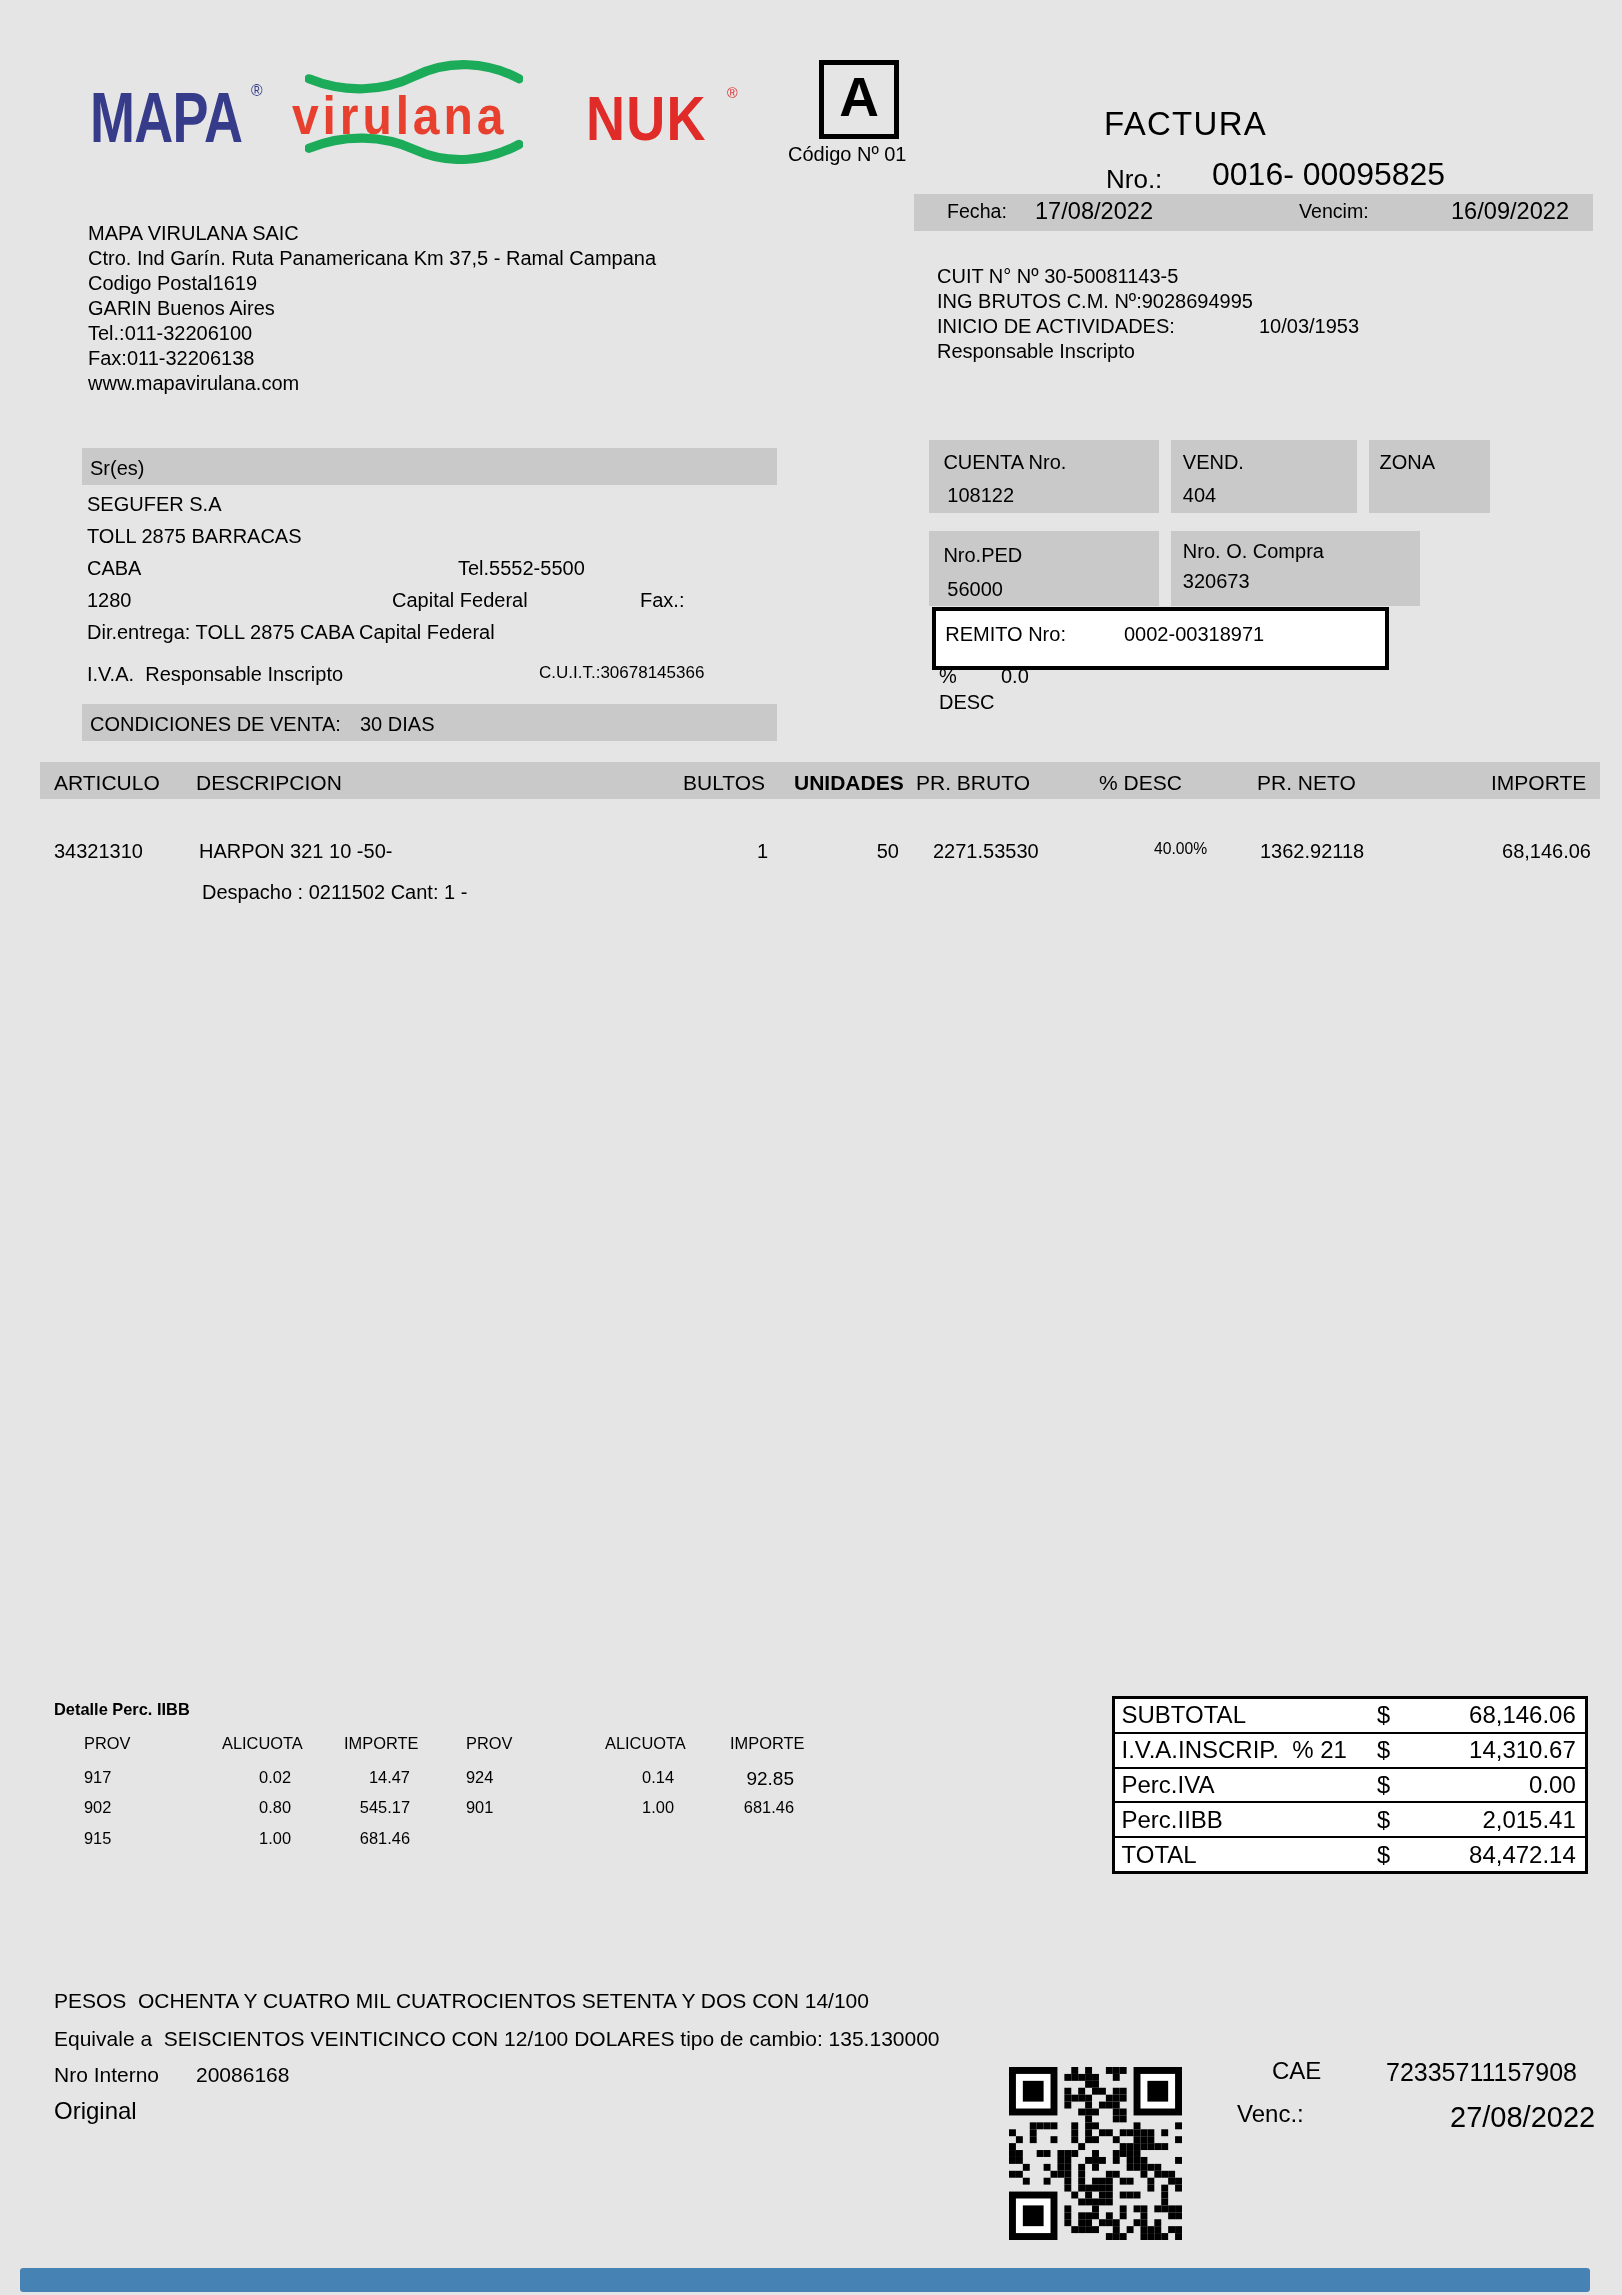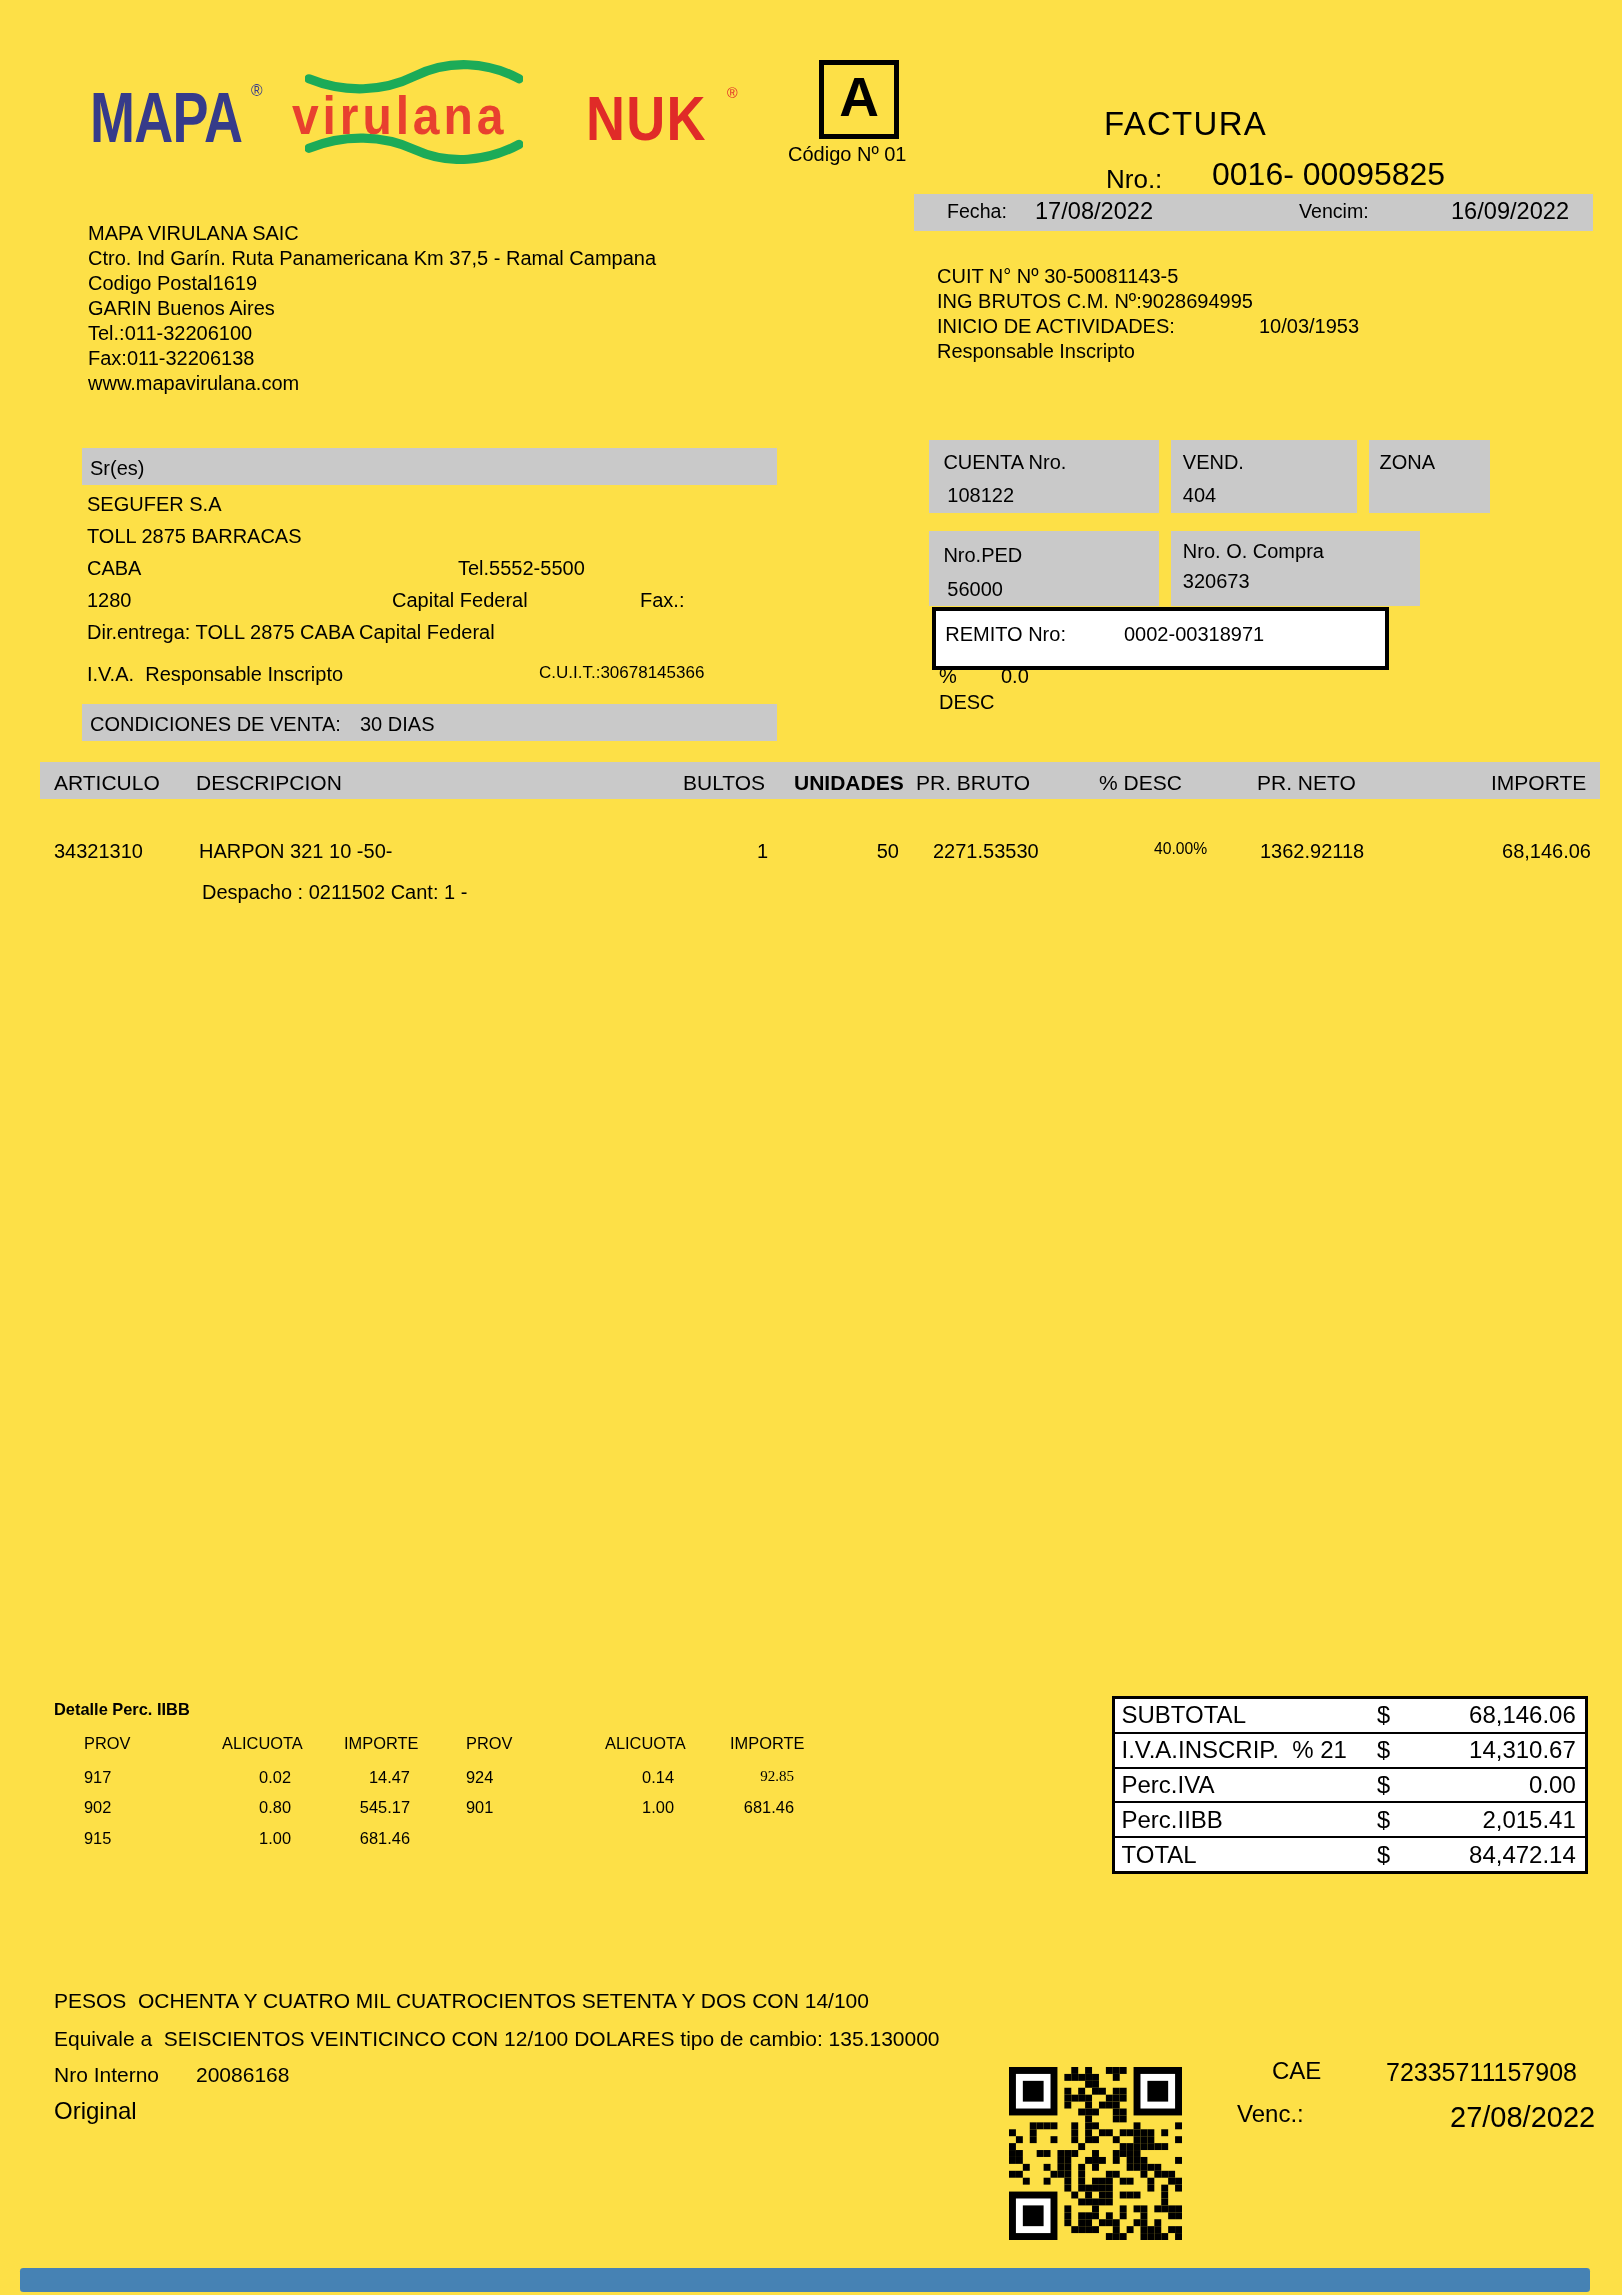--- a/index.html
+++ b/index.html
@@ -1,17 +1,17 @@
 <!DOCTYPE html>
 <html style="font-size:10.5px"><head>
 <meta charset="utf-8">
 <style>
   html,body{margin:0;padding:0;}
   body{width:1622px;height:2295px;background:#ffffff;font-family:"Liberation Sans",sans-serif;color:#000;position:relative;}
-  .page{position:absolute;left:0;top:0;width:1622px;height:2295px;overflow:hidden;background:#fde047;}
+  .page{position:absolute;left:0;top:0;width:1622px;height:2295px;overflow:hidden;background:#e5e5e5;}
   .t{position:absolute;white-space:pre;line-height:1.12;}
   .gray{position:absolute;background:#c9c9c9;}
   .logo{position:absolute;font-weight:900;line-height:1;}
   .abox{position:absolute;border:5.9px solid #000;box-sizing:border-box;text-align:center;}
   .remito{position:absolute;border:4.6px solid #000;box-sizing:border-box;background:#fff;}
   .totals{position:absolute;left:1112px;top:1696px;width:476px;height:178px;border:3.3px solid #000;box-sizing:border-box;display:flex;flex-direction:column;background:#fff;}
   .trow{flex:1;position:relative;border-top:2.6px solid #000;}
   .trow:first-child{border-top:none;}
   .tlabel{position:absolute;left:6.5px;top:50%;transform:translateY(-50%);font-size:24px;white-space:pre;}
   .tcur{position:absolute;left:262px;top:50%;transform:translateY(-50%);font-size:23.6px;}
@@ -142,21 +142,21 @@
   <div class="t" style="left:466px;top:1734px;font-size:16.4px;">PROV</div>
   <div class="t" style="left:605px;top:1734px;font-size:16.4px;">ALICUOTA</div>
   <div class="t" style="left:730px;top:1734px;font-size:16.4px;">IMPORTE</div>
 
   <div>
     <div class="t" style="left:84px;top:1768px;font-size:16.4px;">917</div>
     <div class="t r" style="left:209px;top:1768px;width:82px;font-size:16.4px;">0.02</div>
     <div class="t r" style="left:307px;top:1768px;width:103px;font-size:16.4px;">14.47</div>
     <div class="t" style="left:466px;top:1768px;font-size:16.4px;">924</div>
     <div class="t r" style="left:589px;top:1768px;width:85px;font-size:16.4px;">0.14</div>
-    <div class="t r" style="left:691px;top:1768px;width:103px;font-size:15px;font-family:Liberation Serif, serif;">92.85</div>
+    <div class="t r" style="left:691px;top:1768px;width:103px;font-size:19px;">92.85</div>
   </div>
   <div>
     <div class="t" style="left:84px;top:1798px;font-size:16.4px;">902</div>
     <div class="t r" style="left:209px;top:1798px;width:82px;font-size:16.4px;">0.80</div>
     <div class="t r" style="left:307px;top:1798px;width:103px;font-size:16.4px;">545.17</div>
     <div class="t" style="left:466px;top:1798px;font-size:16.4px;">901</div>
     <div class="t r" style="left:589px;top:1798px;width:85px;font-size:16.4px;">1.00</div>
     <div class="t r" style="left:691px;top:1798px;width:103px;font-size:16.4px;">681.46</div>
   </div>
   <div>

